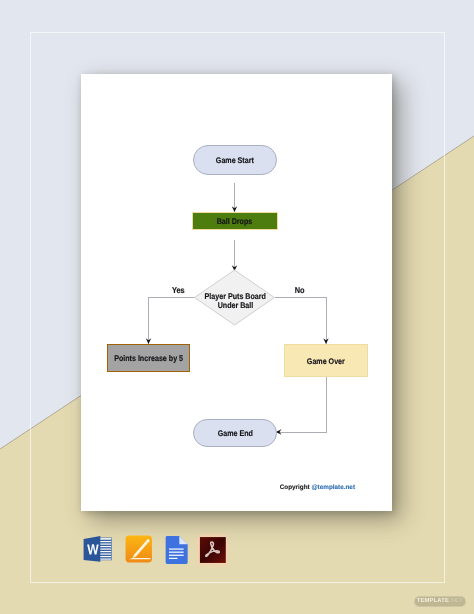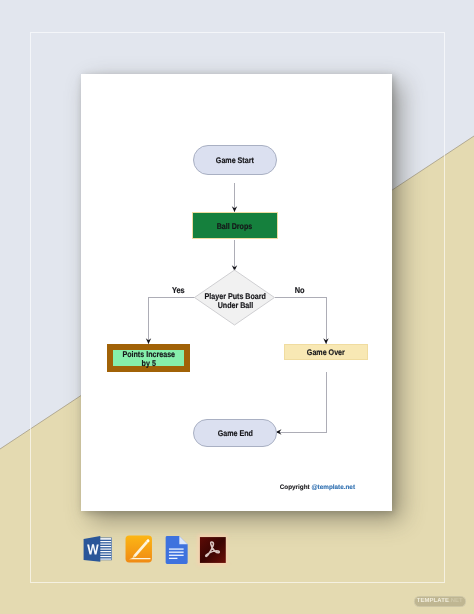--- a/index.html
+++ b/index.html
@@ -27,23 +27,23 @@
   .doc-title span{display:inline-block;transform:scaleX(.85) translateZ(0);transform-origin:center;}
 
   
   .chart{position:absolute;left:0;top:-1px;width:311px;height:438px;}
   .node{position:absolute;box-sizing:border-box;display:flex;align-items:center;
         justify-content:center;text-align:center;color:#16161a;font-weight:bold;
         font-size:8.2px;line-height:9.6px;padding-top:3px;-webkit-text-stroke:.17px #16161a;}
   .node span{display:inline-block;transform:scaleX(.87) translateZ(0);}
   .n-start{left:111.5px;top:71px;width:84px;height:29.5px;border-radius:15px;
            background:#dbe0f0;border:1px solid #a9b0c3;}
-  .n-ball{left:111px;top:137.5px;width:85.5px;height:27px;background:#15803d;border:1px solid #f0dca0;}
-  .n-points{left:25.5px;top:269.5px;width:83.5px;height:28.5px;background:#86efac;border:6px solid #a16207;}
-  .n-over{left:202.5px;top:269.5px;width:84.5px;height:16px;background:#f8e8b4;border:1px solid #f0dca0;}
+  .n-ball{left:111px;top:137.5px;width:85.5px;height:18px;background:#4d7c0f;border:1px solid #f0dca0;}
+  .n-points{left:25.5px;top:269.5px;width:83.5px;height:28.5px;background:#a3a3a3;border:1px solid #a16207;}
+  .n-over{left:202.5px;top:269.5px;width:84.5px;height:33px;background:#f8e8b4;border:1px solid #f0dca0;}
   .n-end{left:112px;top:344.5px;width:83.5px;height:28.5px;border-radius:14.5px;
          background:#dbe0f0;border:1px solid #a9b0c3;}
   .diamond-label{position:absolute;left:79px;top:217.5px;width:150px;text-align:center;
                  font-size:8.2px;font-weight:bold;line-height:9.2px;color:#16161a;-webkit-text-stroke:.17px #16161a;}
   .diamond-label div span{display:inline-block;transform:scaleX(.87) translateZ(0);}
   .edge-label{position:absolute;font-size:8.5px;font-weight:bold;color:#17171b;line-height:8.5px;-webkit-text-stroke:.17px #17171b;}
   .edge-label span{display:inline-block;transform:scaleX(.87) translateZ(0);}
   .lbl-yes{left:82px;top:211.5px;margin-left:8px;}
   .lbl-no{left:212.5px;top:211.5px;}
 

